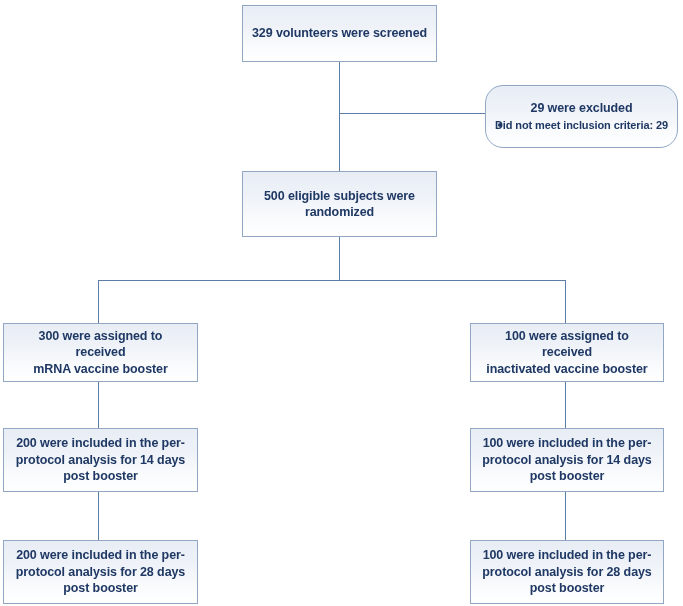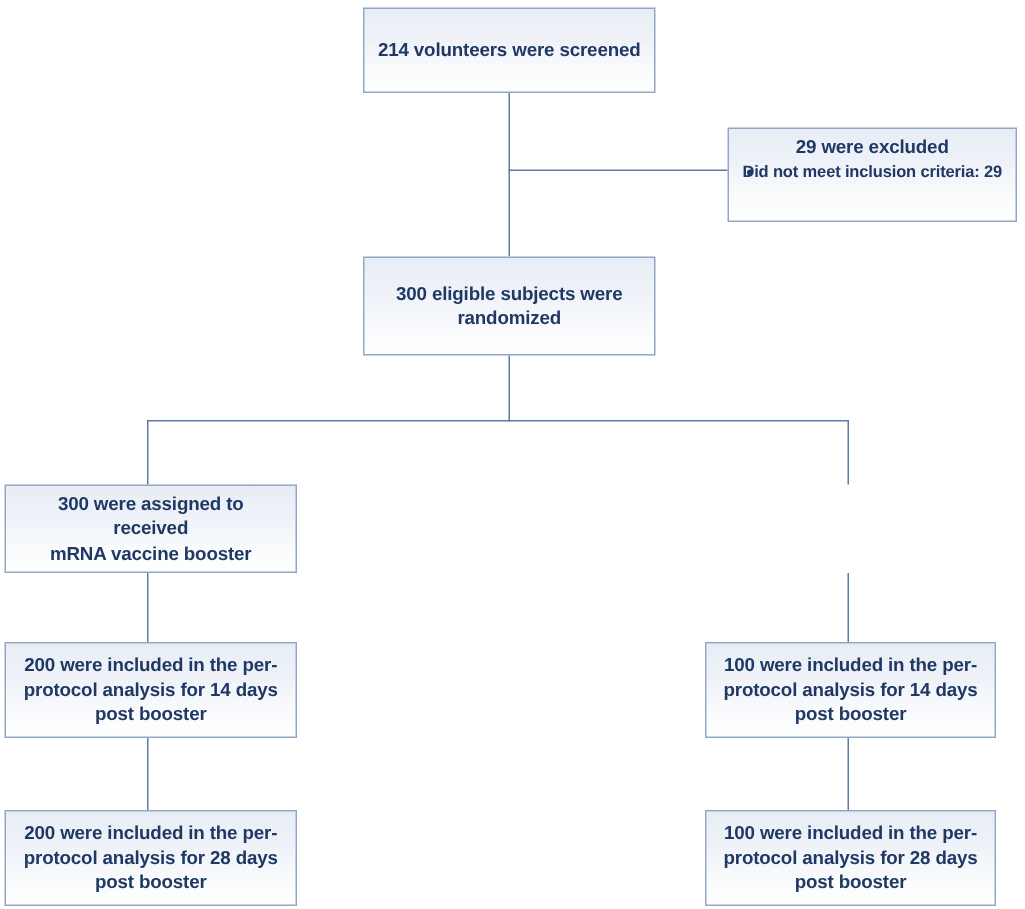--- a/index.html
+++ b/index.html
@@ -34,23 +34,24 @@
     letter-spacing: -0.1px;
   }
   .node .txt {
     display: block;
     width: 100%;
     white-space: pre-line;
   }
   
   .node-excluded {
     flex-direction: column;
-    justify-content: flex-start;
+    justify-content: center;
     align-items: stretch;
     padding: 4px 6px;
+    border-radius: 18px;
   }
   .excluded-title {
     text-align: center;
     font-size: 12.5px;
     font-weight: bold;
     color: #1f3864;
     margin-bottom: 1px;
   }
   .excluded-bullet-row {
     position: relative;
@@ -90,41 +91,45 @@
   <div class="conn conn-v" style="left:98px; top:280px; height:43px;"></div>
   <div class="conn conn-v" style="left:565px; top:280px; height:43px;"></div>
 
   <div class="conn conn-v" style="left:98px; top:382px; height:46px;"></div>
   <div class="conn conn-v" style="left:98px; top:492px; height:48px;"></div>
 
   <div class="conn conn-v" style="left:565px; top:382px; height:46px;"></div>
   <div class="conn conn-v" style="left:565px; top:492px; height:48px;"></div>
 
   <div class="node" style="left:242px; top:5px; width:195px; height:57px;">
-    <span class="txt">214 volunteers were screened</span>
+    <span class="txt">329 volunteers were screened</span>
   </div>
 
   <div class="node node-excluded" style="left:485px; top:85px; width:193px; height:63px;">
     <div class="excluded-title">29 were excluded</div>
     <div class="excluded-bullet-row">
       <span class="bullet-dot"></span>
       <span>Did not meet inclusion criteria: 29</span>
     </div>
   </div>
 
   <div class="node" style="left:242px; top:171px; width:195px; height:66px;">
-    <span class="txt">300 eligible subjects were
+    <span class="txt">500 eligible subjects were
 randomized</span>
   </div>
 
   <div class="node" style="left:3px; top:323px; width:195px; height:59px;">
     <span class="txt">300 were assigned to received
 mRNA vaccine booster</span>
   </div>
 
+  <div class="node" style="left:470px; top:323px; width:194px; height:59px;">
+    <span class="txt">100 were assigned to received
+inactivated vaccine booster</span>
+  </div>
 
   <div class="node" style="left:3px; top:428px; width:195px; height:64px;">
     <span class="txt">200 were included in the per-
 protocol analysis for 14 days
 post booster</span>
   </div>
 
   <div class="node" style="left:470px; top:428px; width:194px; height:64px;">
     <span class="txt">100 were included in the per-
 protocol analysis for 14 days

